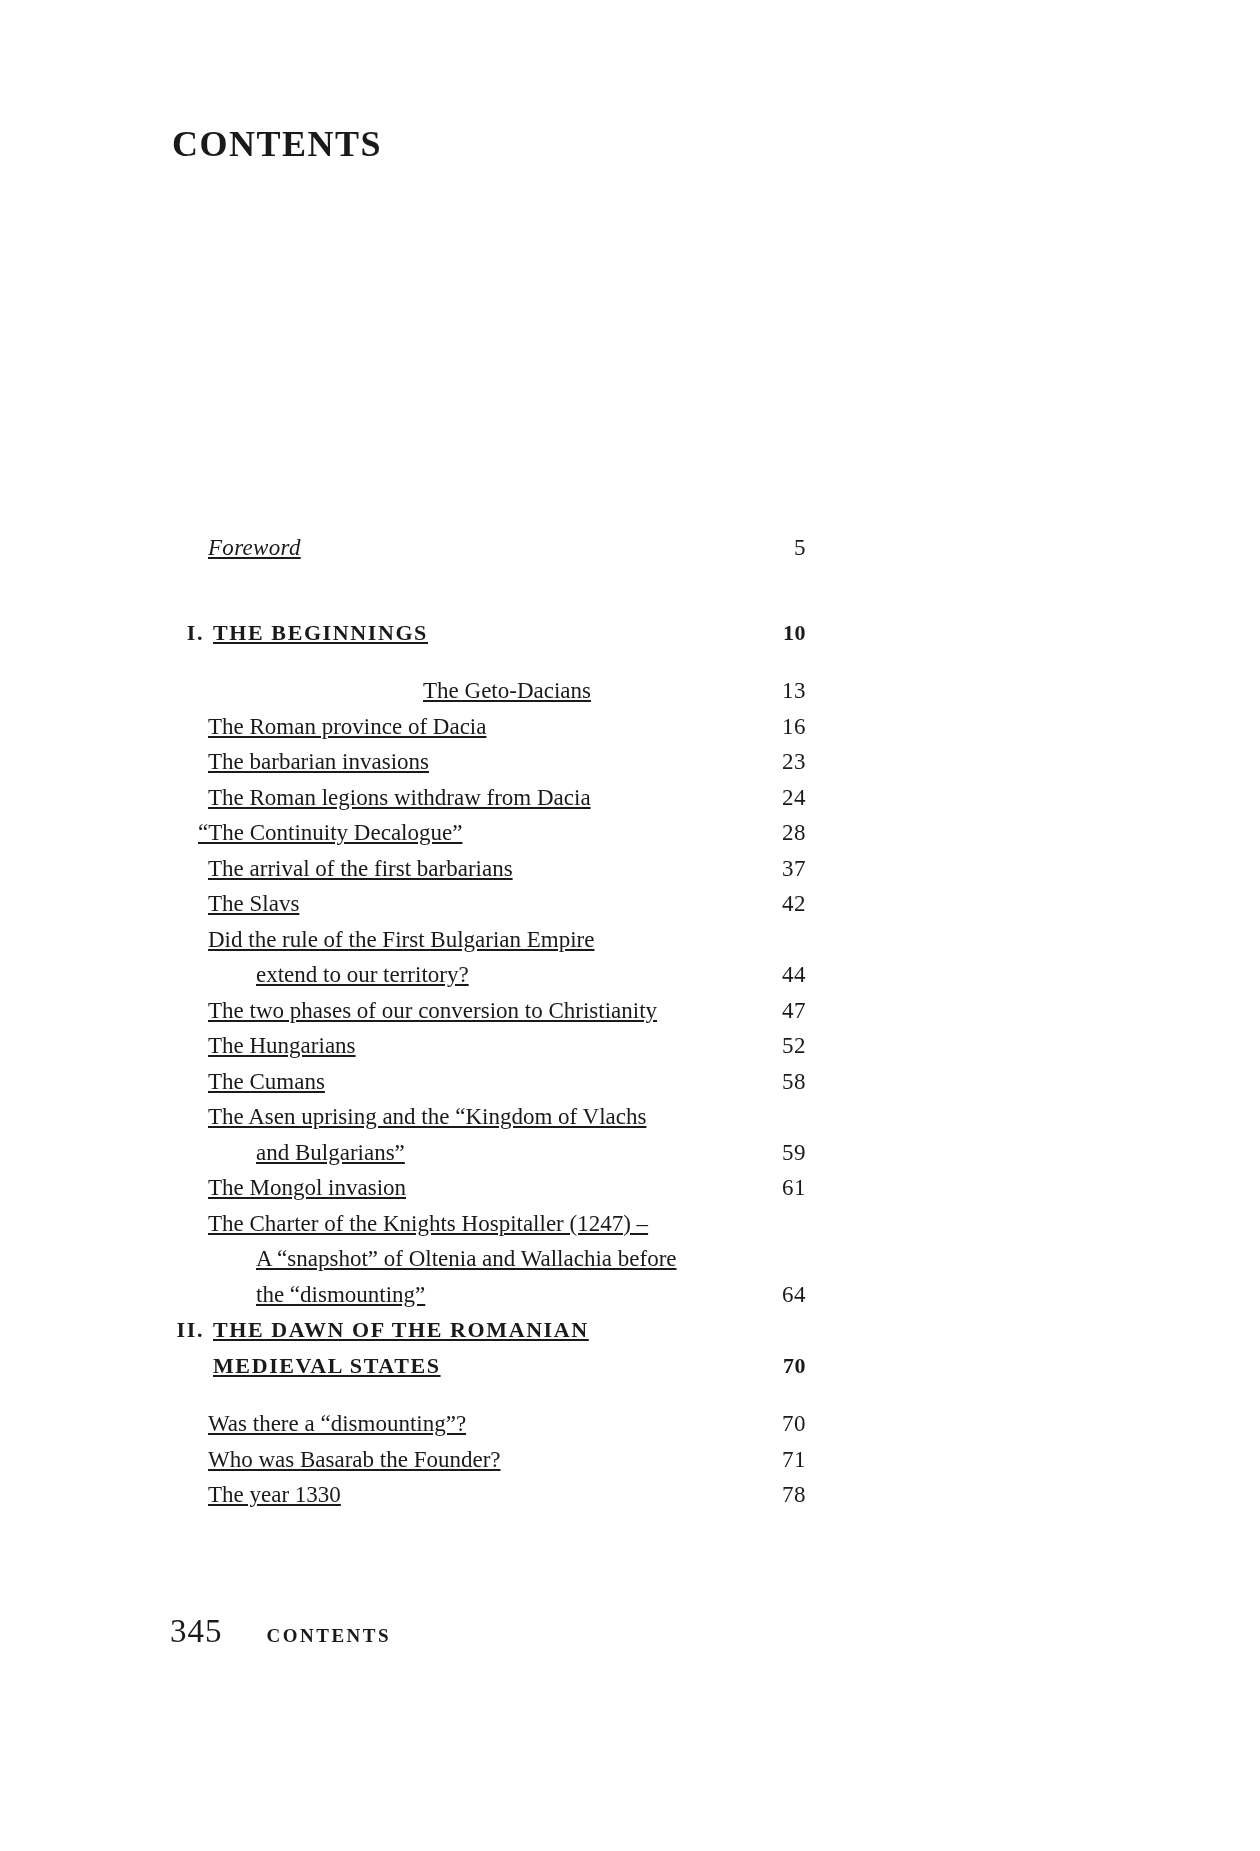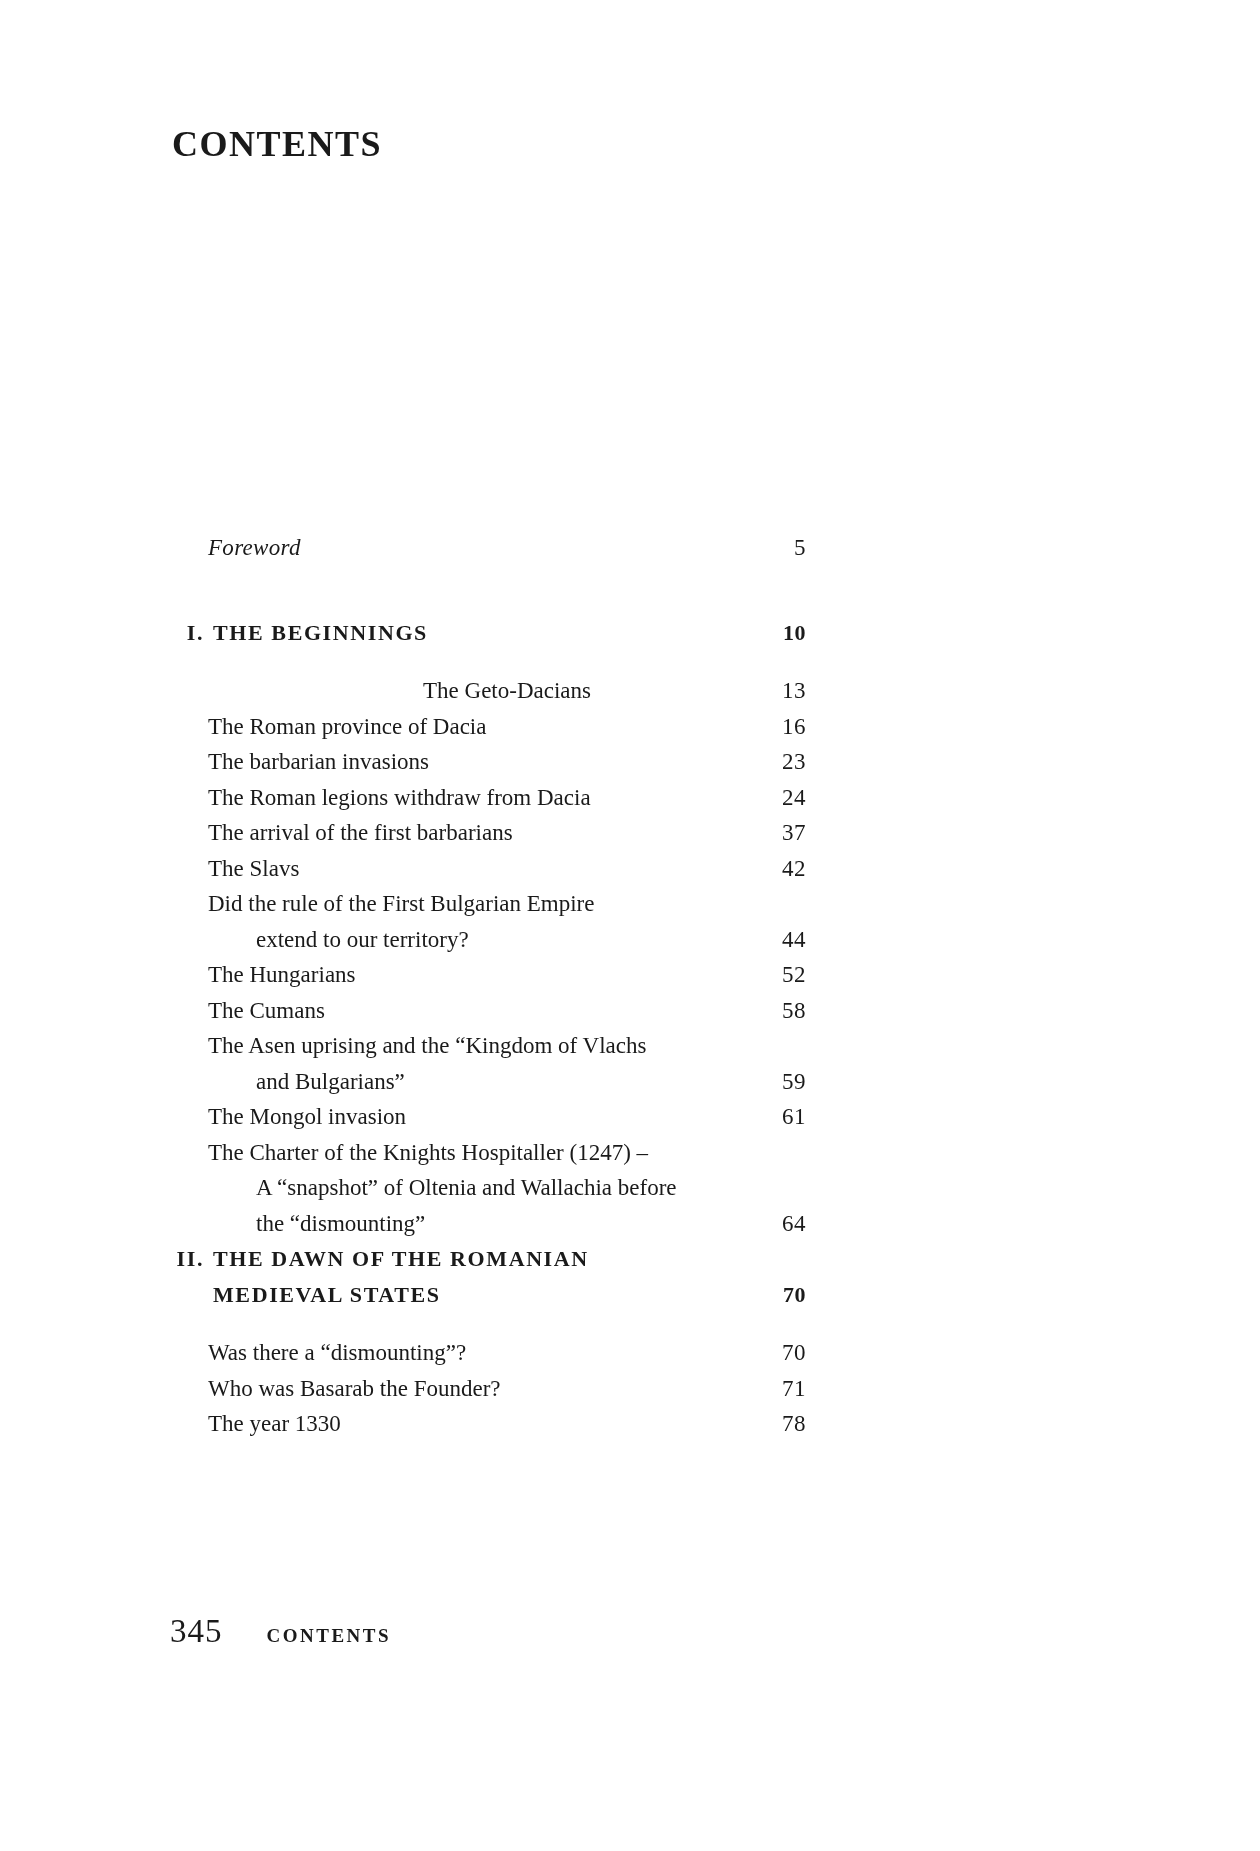--- a/index.html
+++ b/index.html
@@ -35,20 +35,21 @@
     left: 208px;
     top: 530px;
     width: 598px;
     font-size: 23px;
   }
   .row {
     position: relative;
     height: 35.5px;
     line-height: 35.5px;
     white-space: nowrap;
+    text-decoration: underline;
   }
   .row .pagenum {
     position: absolute;
     right: 0;
     top: 0;
     letter-spacing: 0.5px;
   }
   .row .pagenum.b { font-weight: bold; }
   .front .label { font-style: italic; letter-spacing: 0.3px; }
   .section-line {
@@ -87,24 +88,26 @@
 <div class="sheet">
   <h1 class="title">CONTENTS</h1>
 
   <div class="toc" id="toc">
       <div class="row front"><span class="label">Foreword</span><span class="pagenum">5</span></div>
       <div class="row section-line" style="margin-top: 49px;"><span class="numeral">I.</span><span>THE BEGINNINGS</span><span class="pagenum b">10</span></div>
       <div class="row entry-line" style="margin-top: 23px; text-align: center;"><span>The Geto-Dacians</span><span class="pagenum">13</span></div>
       <div class="row entry-line"><span>The Roman province of Dacia</span><span class="pagenum">16</span></div>
       <div class="row entry-line"><span>The barbarian invasions</span><span class="pagenum">23</span></div>
       <div class="row entry-line"><span>The Roman legions withdraw from Dacia</span><span class="pagenum">24</span></div>
+      <div class="row entry-line hang"><span>“The Continuity Decalogue”</span><span class="pagenum">28</span></div>
       <div class="row entry-line"><span>The arrival of the first barbarians</span><span class="pagenum">37</span></div>
       <div class="row entry-line"><span>The Slavs</span><span class="pagenum">42</span></div>
       <div class="row entry-line"><span>Did the rule of the First Bulgarian Empire</span></div>
       <div class="row entry-line cont"><span>extend to our territory?</span><span class="pagenum">44</span></div>
+      <div class="row entry-line"><span>The two phases of our conversion to Christianity</span><span class="pagenum">47</span></div>
       <div class="row entry-line"><span>The Hungarians</span><span class="pagenum">52</span></div>
       <div class="row entry-line"><span>The Cumans</span><span class="pagenum">58</span></div>
       <div class="row entry-line"><span>The Asen uprising and the “Kingdom of Vlachs</span></div>
       <div class="row entry-line cont"><span>and Bulgarians”</span><span class="pagenum">59</span></div>
       <div class="row entry-line"><span>The Mongol invasion</span><span class="pagenum">61</span></div>
       <div class="row entry-line"><span>The Charter of the Knights Hospitaller (1247) –</span></div>
       <div class="row entry-line cont"><span>A “snapshot” of Oltenia and Wallachia before</span></div>
       <div class="row entry-line cont"><span>the “dismounting”</span><span class="pagenum">64</span></div>
       <div class="row section-line" style=""><span class="numeral">II.</span><span>THE DAWN OF THE ROMANIAN</span></div>
       <div class="row section-line cont"><span>MEDIEVAL STATES</span><span class="pagenum b">70</span></div>

